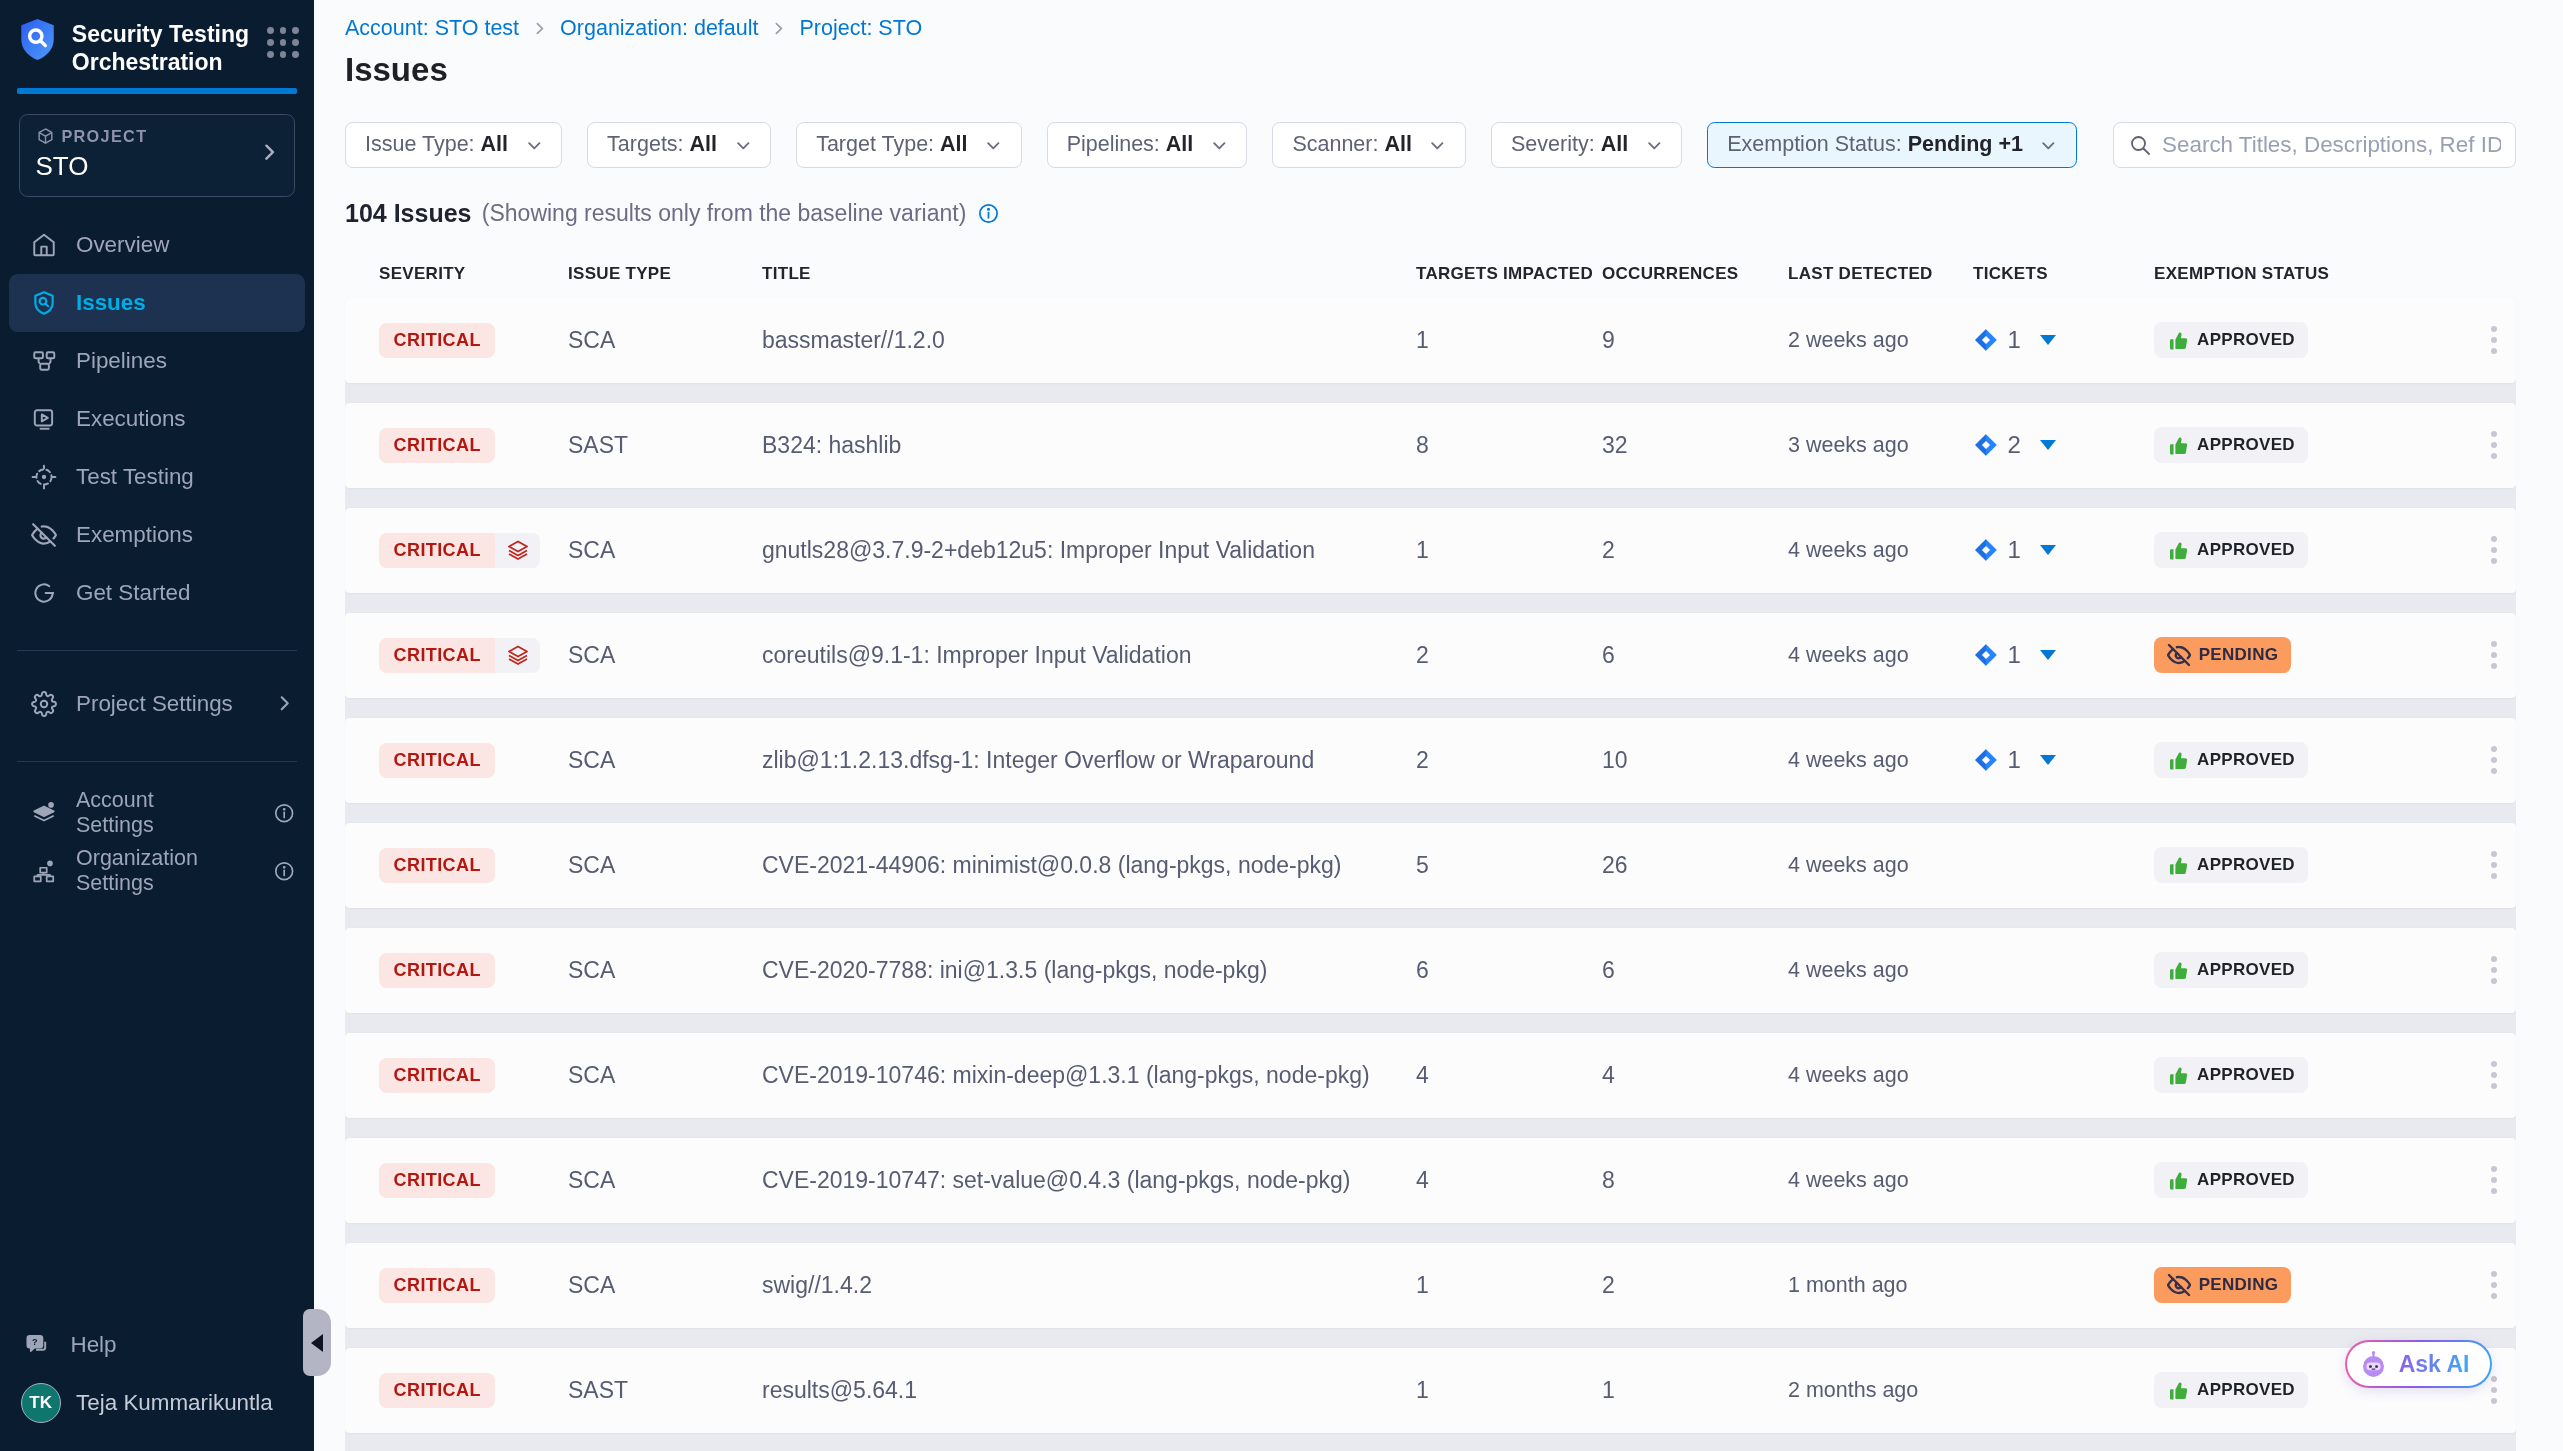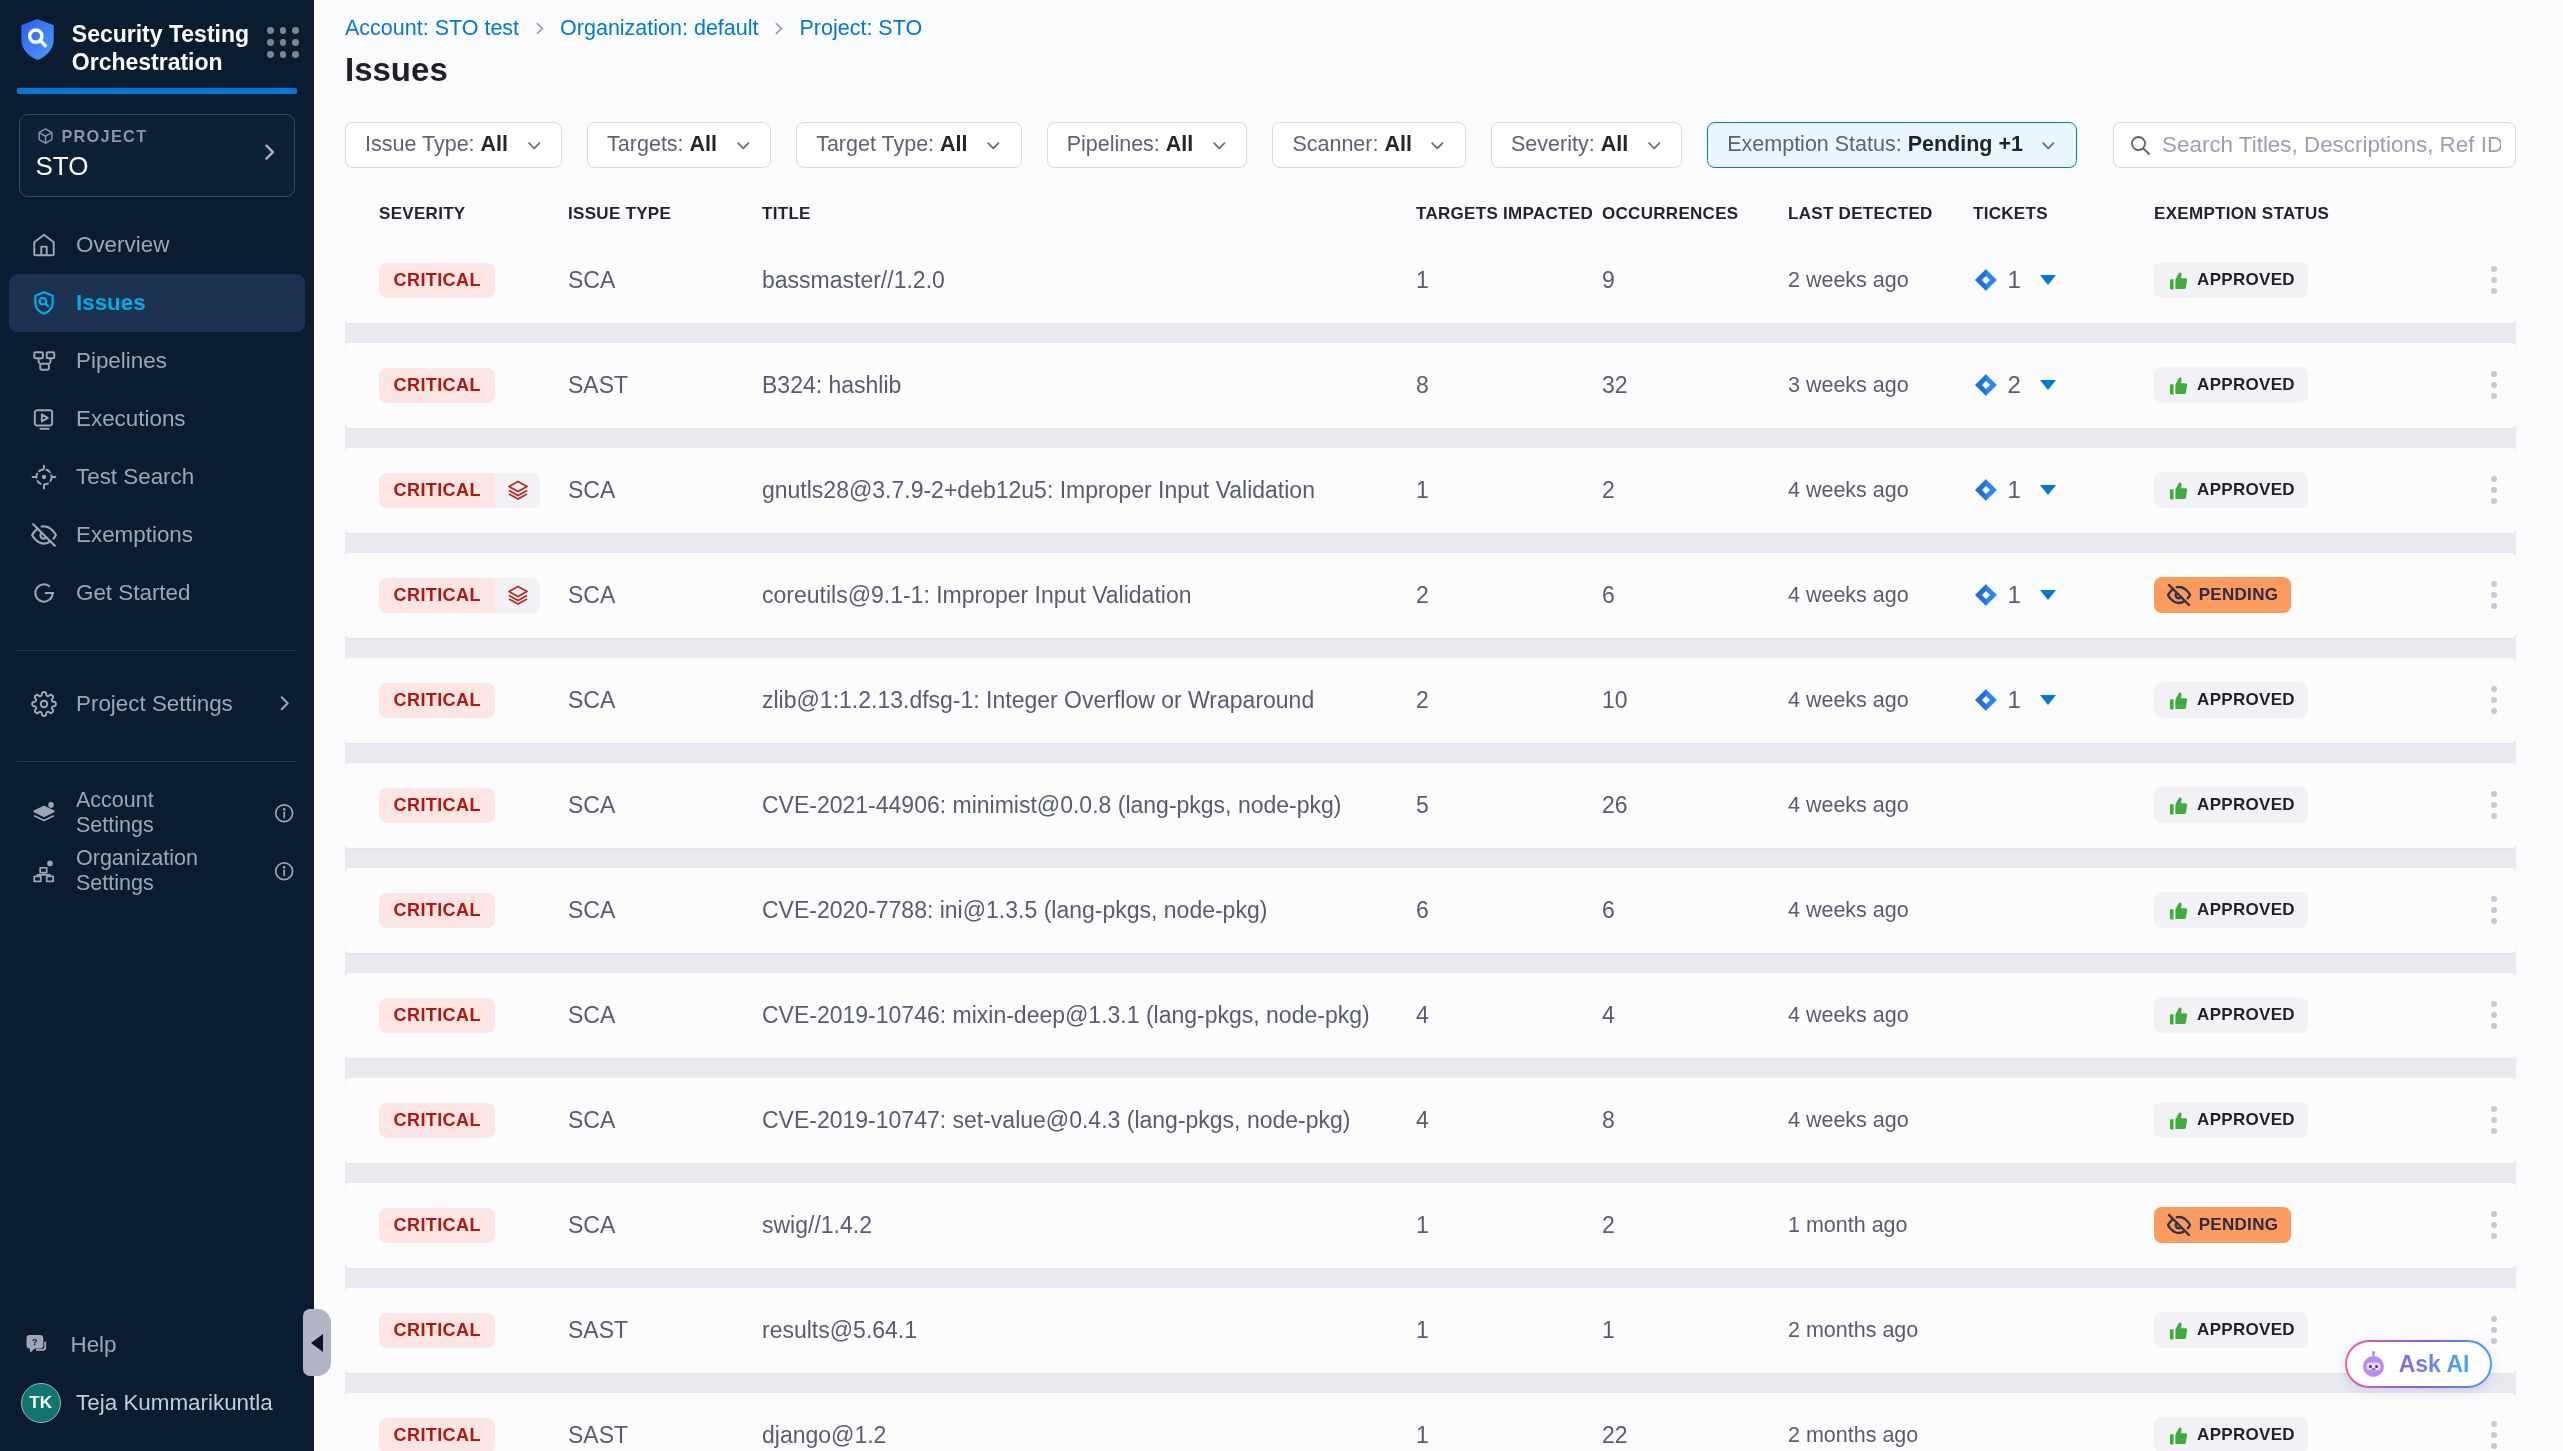--- a/index.html
+++ b/index.html
@@ -210,21 +210,21 @@
         <span>
           <svg width="26" height="26" viewBox="0 0 24 24" fill="none" stroke="#9ea5b8" stroke-width="1.8" stroke-linecap="round">
               <circle cx="12" cy="12" r="7" stroke-dasharray="4 3"></circle>
               <circle cx="12" cy="12" r="2" fill="#9ea5b8" stroke="none"></circle>
               <line x1="12" y1="1.5" x2="12" y2="4"></line>
               <line x1="12" y1="20" x2="12" y2="22.5"></line>
               <line x1="1.5" y1="12" x2="4" y2="12"></line>
               <line x1="20" y1="12" x2="22.5" y2="12"></line>
             </svg>
         </span>
-        <span>Test Search</span>
+        <span>Test Testing</span>
       </div>
       <div class="nav-item">
         <span>
           <svg width="26" height="26" viewBox="0 0 24 24" fill="none" stroke="#9ea5b8" stroke-width="2" stroke-linecap="round" stroke-linejoin="round">
               <path d="M17.9 17.9A10 10 0 0 1 12 20c-7 0-11-8-11-8a18.4 18.4 0 0 1 5.1-5.9M9.9 4.2A9 9 0 0 1 12 4c7 0 11 8 11 8a18.5 18.5 0 0 1-2.2 3.2M14.1 14.1a3 3 0 1 1-4.2-4.2"></path>
               <line x1="2" y1="2" x2="22" y2="22"></line>
             </svg>
         </span>
         <span>Exemptions</span>
       </div>
@@ -406,20 +406,31 @@
         <span>
           <svg width="24" height="24" viewBox="0 0 24 24" fill="none" stroke="#5f6274" stroke-width="1.8" stroke-linecap="round">
               <circle cx="10.5" cy="10.5" r="6.5"></circle>
               <line x1="15.5" y1="15.5" x2="21" y2="21"></line>
             </svg>
         </span>
         <input placeholder="Search Titles, Descriptions, Ref IDs" style="">
       </div>
     </div>
 
+    <div class="count-line">
+      <span class="count-strong">104 Issues</span>
+      <span class="count-note">(Showing results only from the baseline variant)</span>
+      <span>
+        <svg width="23" height="23" viewBox="0 0 24 24" fill="none" stroke="#0278d5" stroke-width="1.8" stroke-linecap="round">
+            <circle cx="12" cy="12" r="9"></circle>
+            <line x1="12" y1="11" x2="12" y2="16.5"></line>
+            <circle cx="12" cy="7.6" r="0.7" fill="#0278d5"></circle>
+          </svg>
+      </span>
+    </div>
 
     <div class="tbl-header">
       <div>SEVERITY</div>
       <div>ISSUE TYPE</div>
       <div>TITLE</div>
       <div>TARGETS IMPACTED</div>
       <div>OCCURRENCES</div>
       <div>LAST DETECTED</div>
       <div>TICKETS</div>
       <div>EXEMPTION STATUS</div>

